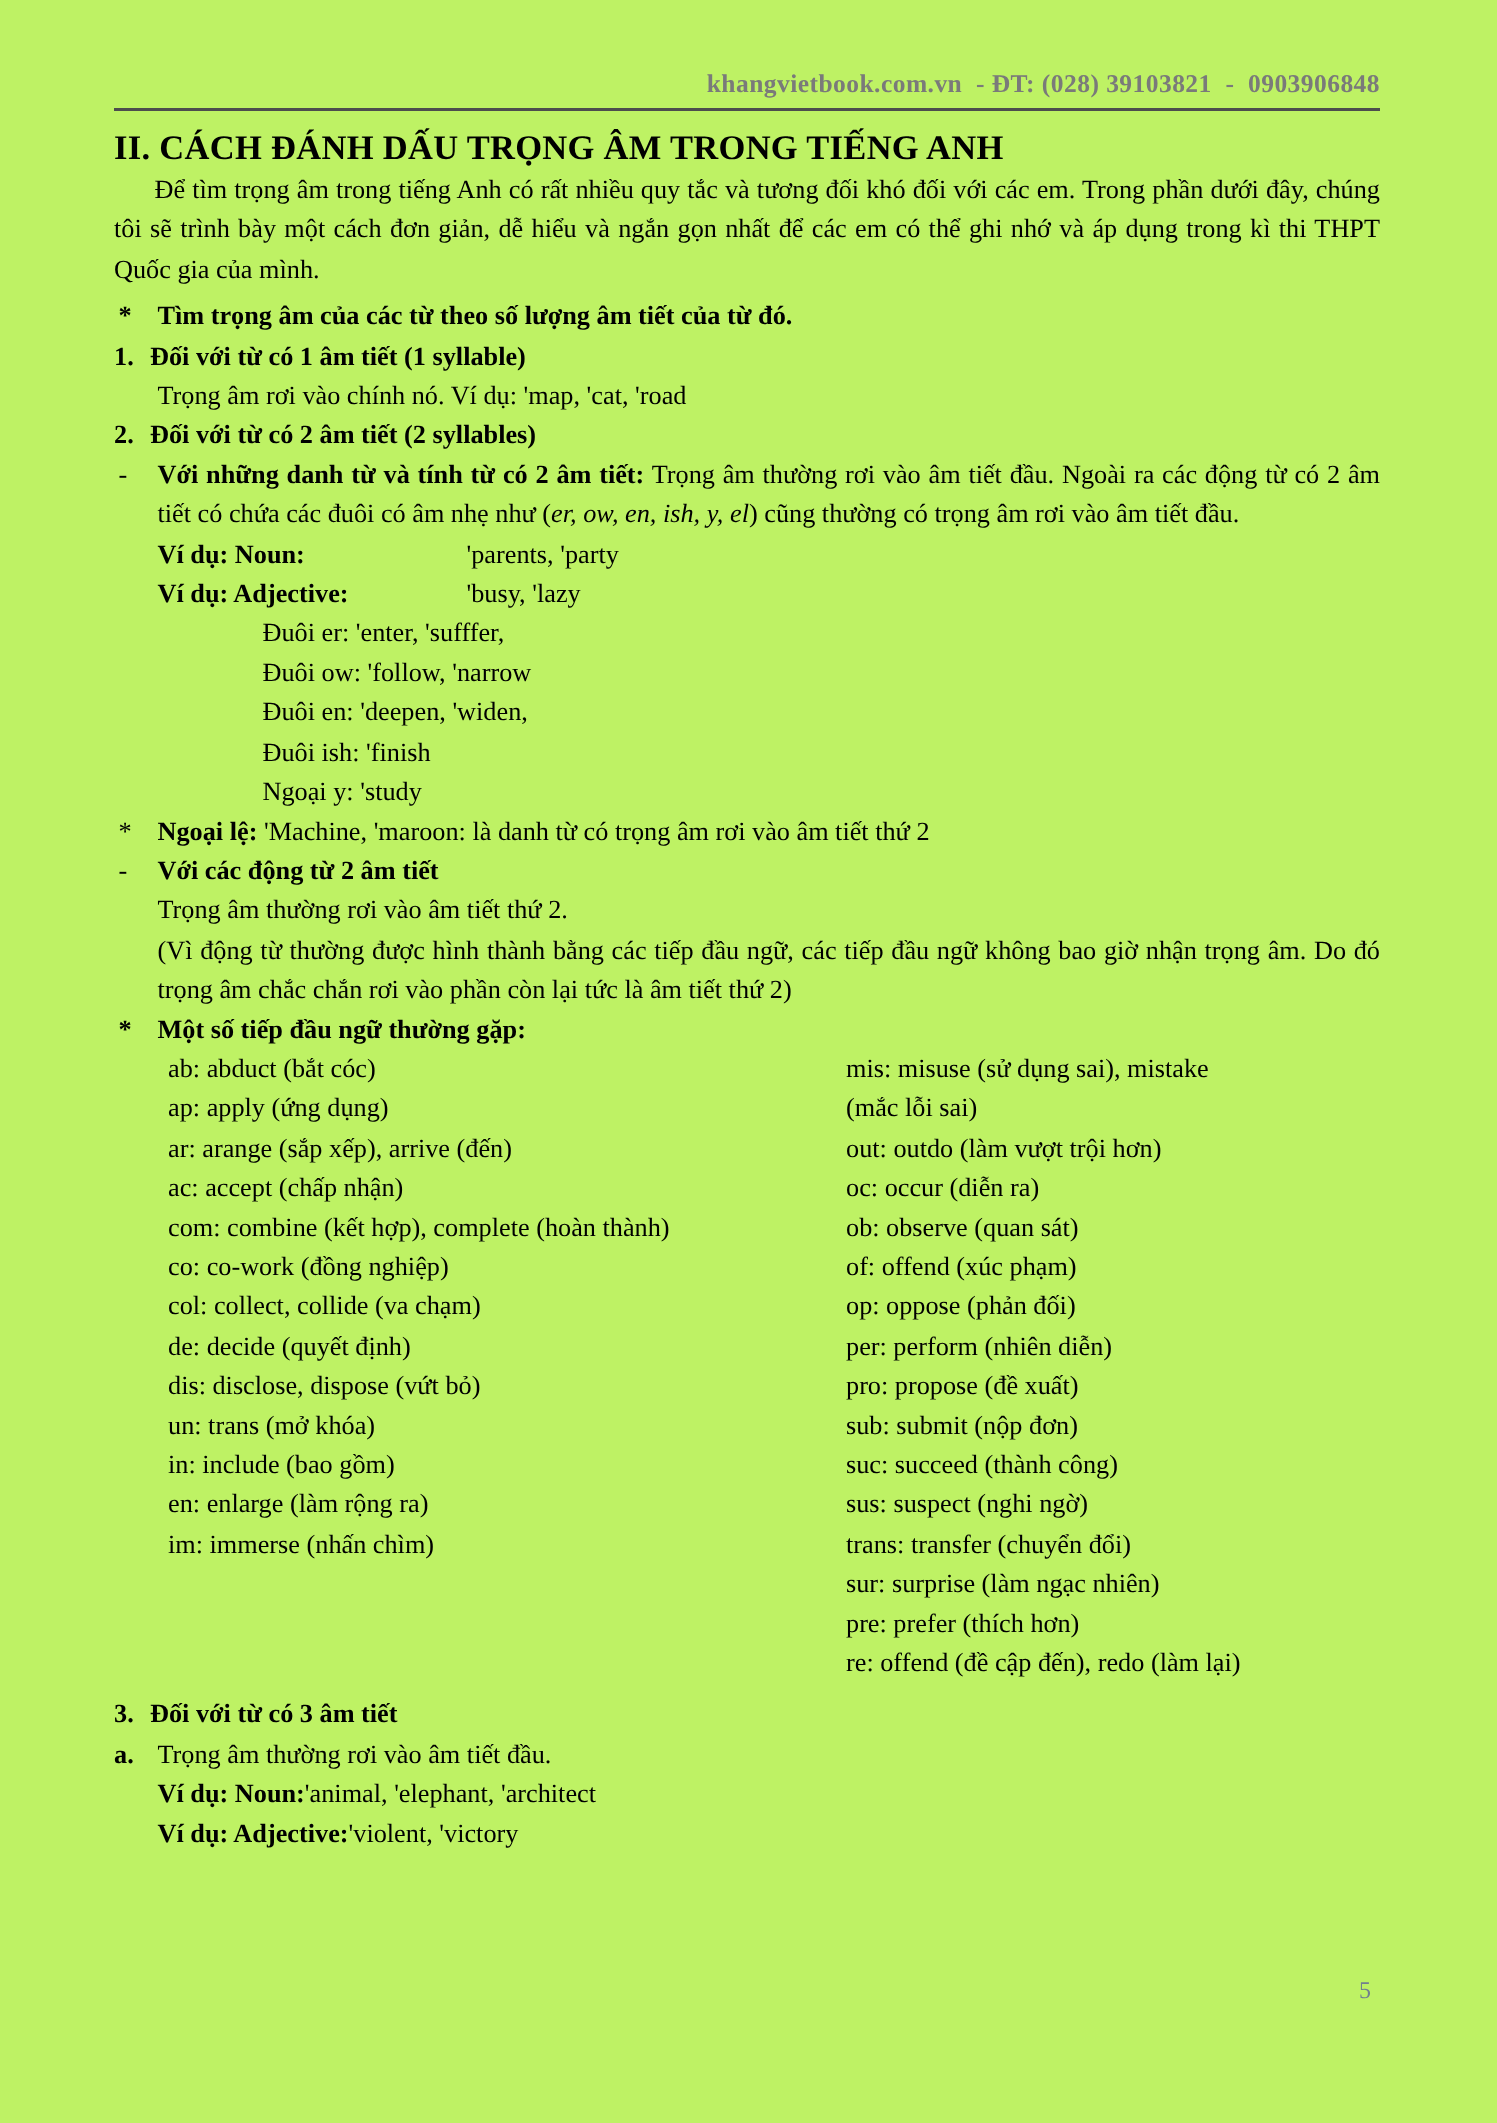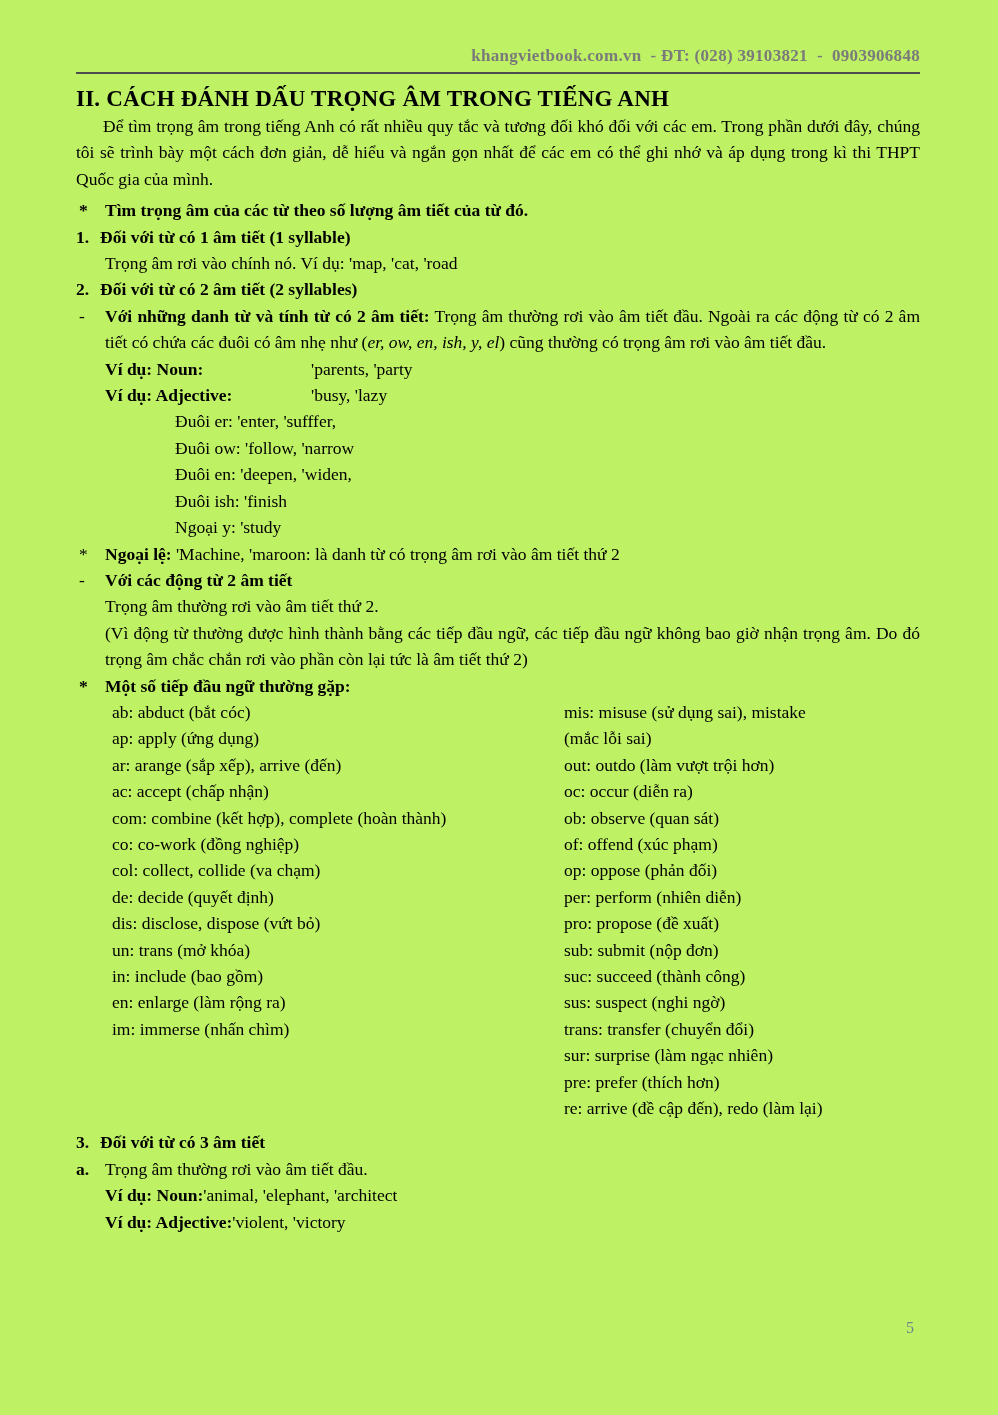--- a/index.html
+++ b/index.html
@@ -135,21 +135,21 @@
       <div class="row">of: offend (xúc phạm)</div>
       <div class="row">op: oppose (phản đối)</div>
       <div class="row">per: perform (nhiên diễn)</div>
       <div class="row">pro: propose (đề xuất)</div>
       <div class="row">sub: submit (nộp đơn)</div>
       <div class="row">suc: succeed (thành công)</div>
       <div class="row">sus: suspect (nghi ngờ)</div>
       <div class="row">trans: transfer (chuyển đổi)</div>
       <div class="row">sur: surprise (làm ngạc nhiên)</div>
       <div class="row">pre: prefer (thích hơn)</div>
-      <div class="row">re: arrive (đề cập đến), redo (làm lại)</div>
+      <div class="row">re: offend (đề cập đến), redo (làm lại)</div>
     </div>
   </div>
 
   <div class="row num sec3">
     <span class="mk">3.</span>
     <span>Đối với từ có 3 âm tiết</span>
   </div>
   <div class="row num">
     <span class="mk">a.</span>
   </div>

